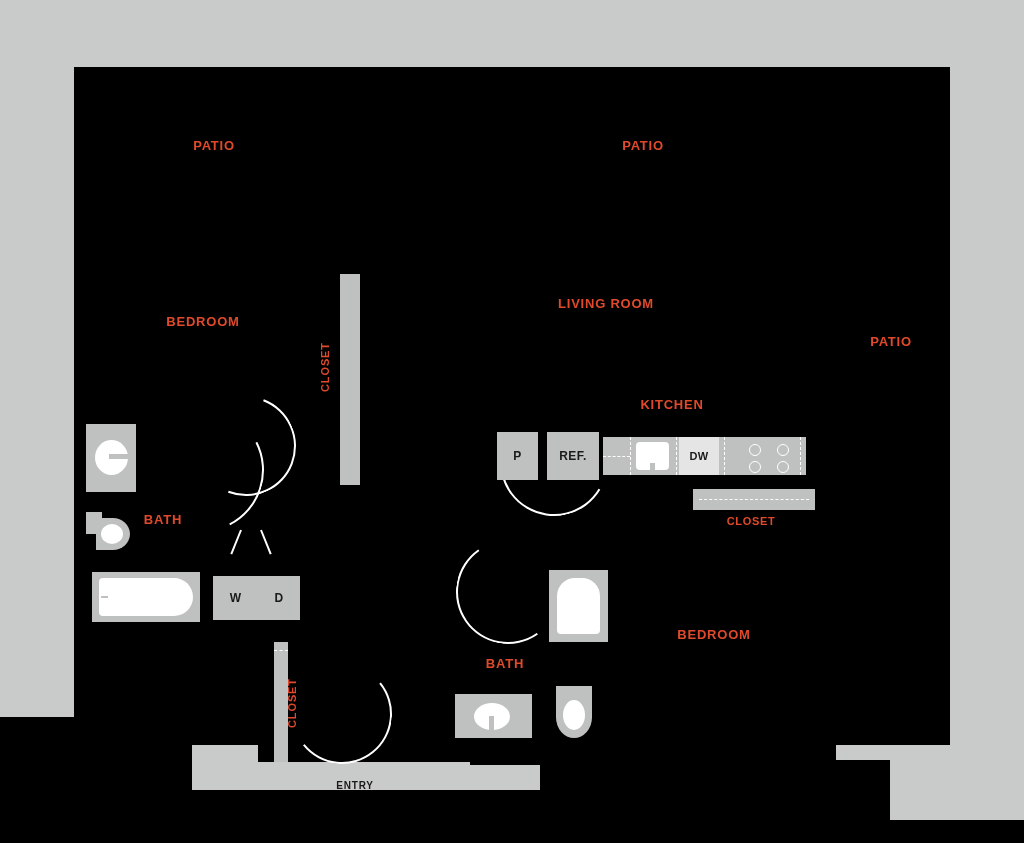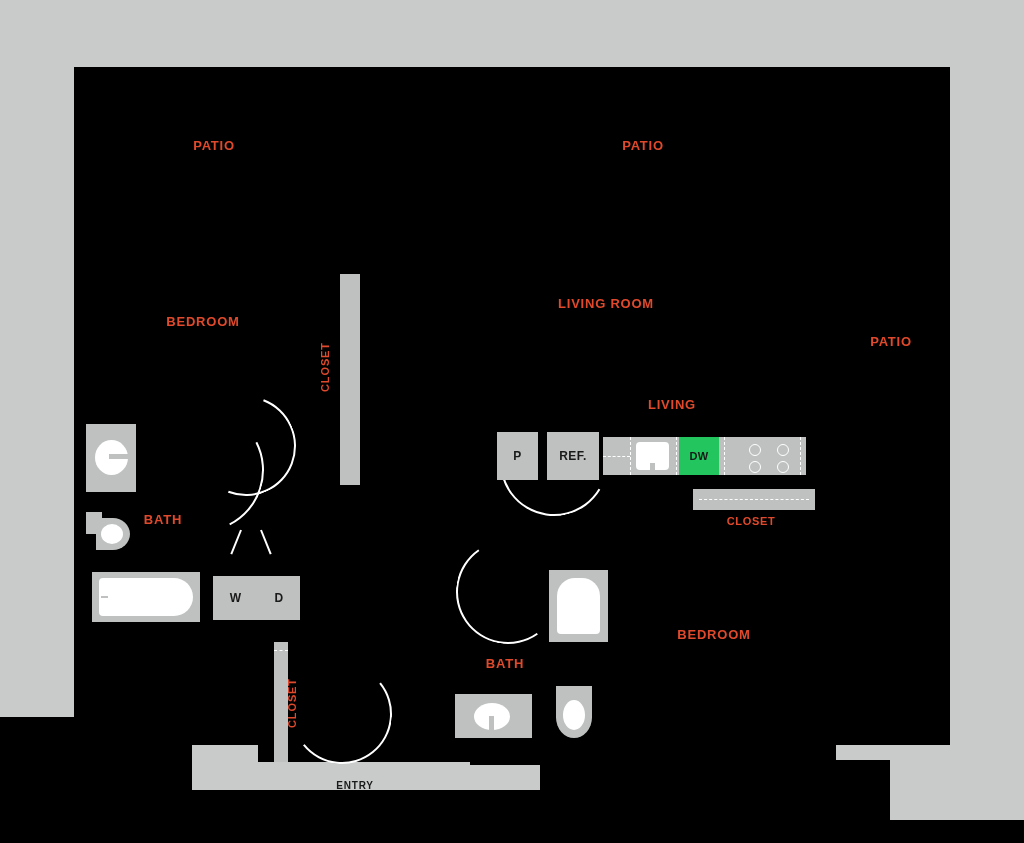--- a/index.html
+++ b/index.html
@@ -147,21 +147,21 @@
   <div class="thin-white" style="left:240px; top:530px; width:2px; height:26px; transform:rotate(22deg); transform-origin: top center;"></div>
   <div class="thin-white" style="left:260px; top:530px; width:2px; height:26px; transform:rotate(-22deg); transform-origin: top center;"></div>
 
   <div class="appliance-box" style="left:497px; top:432px; width:41px; height:48px;">P</div>
   <div class="appliance-box" style="left:547px; top:432px; width:52px; height:48px;">REF.</div>
 
   <div class="grey-fill" style="left:603px; top:437px; width:203px; height:38px;"></div>
 
   <div class="white-fill" style="left:636px; top:442px; width:33px; height:28px; border-radius:4px;"></div>
   <div class="grey-fill" style="left:650px; top:463px; width:5px; height:12px;"></div>
-  <div class="appliance-box" style="left:679px; top:437px; width:40px; height:38px; background:#22c55e; font-size:11px;">DW</div>
+  <div class="appliance-box" style="left:679px; top:437px; width:40px; height:38px; background:#e5e5e5; font-size:11px;">DW</div>
   <div class="dash-line-v" style="left:630px; top:437px; height:38px;"></div>
   <div class="dash-line-v" style="left:676px; top:437px; height:38px;"></div>
   <div class="dash-line-v" style="left:724px; top:437px; height:38px;"></div>
   <div class="dash-line-v" style="left:800px; top:437px; height:38px;"></div>
   <div class="dash-line" style="left:603px; top:456px; width:27px;"></div>
 
   <div class="burner" style="left:749px; top:444px; width:10px; height:10px;"></div>
   <div class="burner" style="left:777px; top:444px; width:10px; height:10px;"></div>
   <div class="burner" style="left:749px; top:461px; width:10px; height:10px;"></div>
   <div class="burner" style="left:777px; top:461px; width:10px; height:10px;"></div>
@@ -178,21 +178,21 @@
 
   <div class="grey-fill" style="left:556px; top:686px; width:36px; height:14px;"></div>
   <div class="grey-fill" style="left:556px; top:697px; width:36px; height:41px; border-radius:0 0 50% 50%;"></div>
   <div class="white-fill" style="left:563px; top:700px; width:22px; height:30px; border-radius:50%;"></div>
 
   <div class="room-label" style="left:214px; top:145px;">PATIO</div>
   <div class="room-label" style="left:643px; top:145px;">PATIO</div>
   <div class="room-label" style="left:891px; top:341px;">PATIO</div>
   <div class="room-label" style="left:203px; top:321px;">BEDROOM</div>
   <div class="room-label" style="left:606px; top:303px;">LIVING ROOM</div>
-  <div class="room-label" style="left:672px; top:404px;">LIVING</div>
+  <div class="room-label" style="left:672px; top:404px;">KITCHEN</div>
   <div class="room-label" style="left:714px; top:634px;">BEDROOM</div>
   <div class="room-label" style="left:163px; top:519px;">BATH</div>
   <div class="room-label" style="left:505px; top:663px;">BATH</div>
 
   <div class="room-label small" style="left:751px; top:521px;">CLOSET</div>
 
   <div class="vert-label" style="left:325px; top:367px;">CLOSET</div>
   <div class="vert-label" style="left:292px; top:703px;">CLOSET</div>
 
   <div class="entry-label" style="left:355px; top:785px;">ENTRY</div>

